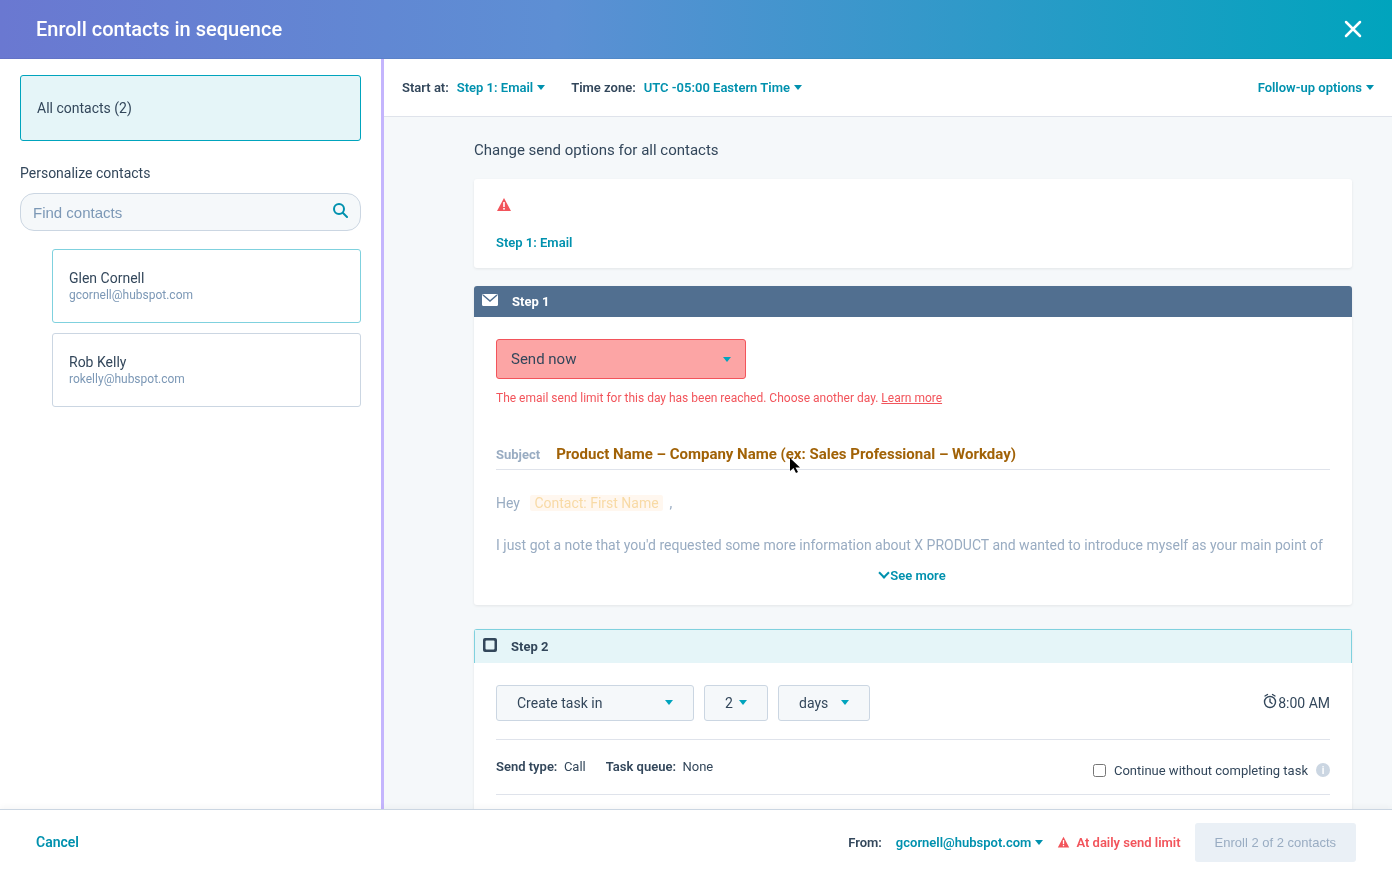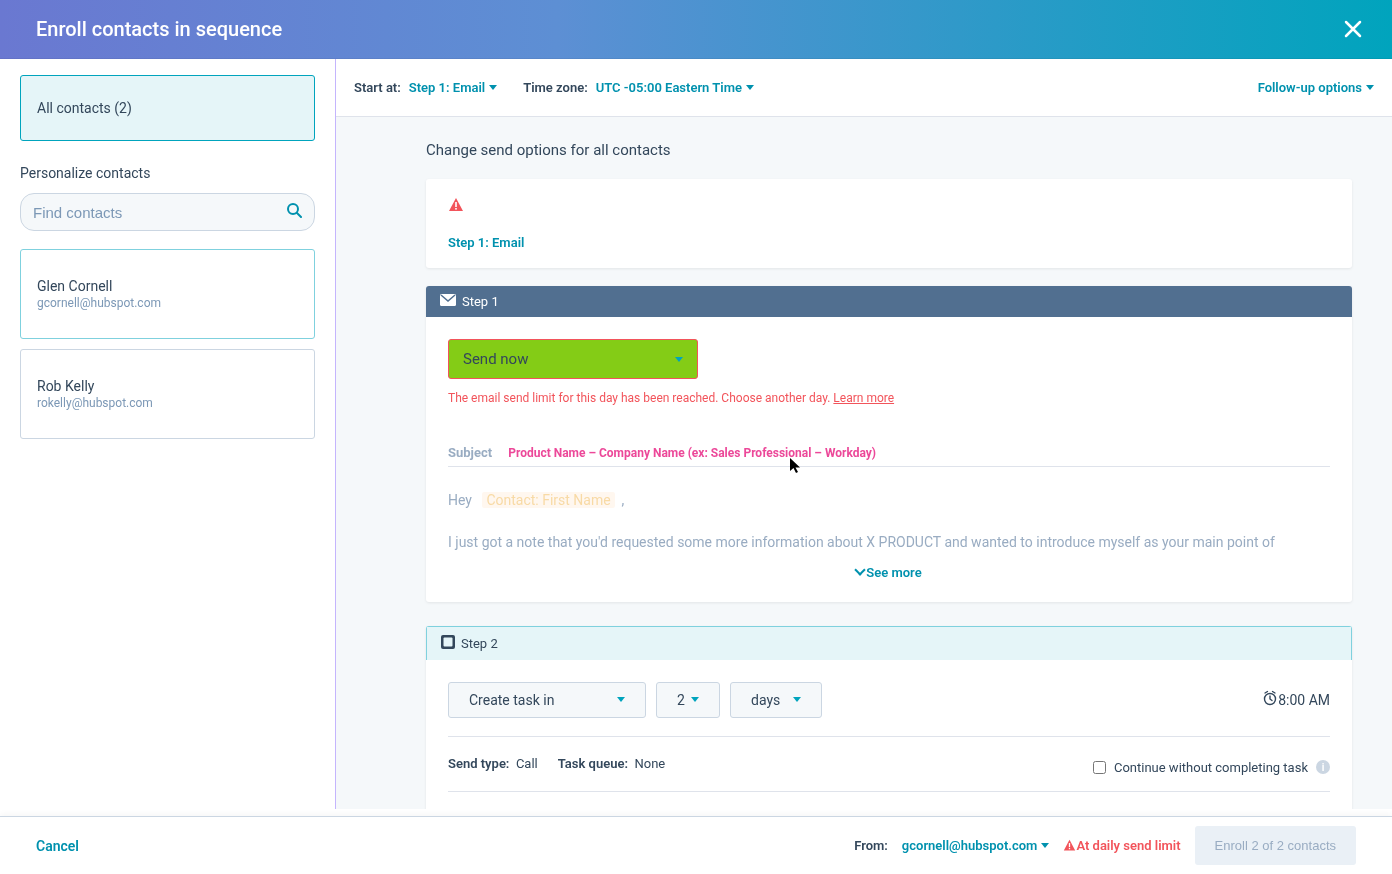--- a/index.html
+++ b/index.html
@@ -35,22 +35,22 @@
     height: 30px;
     display: flex;
     align-items: center;
     justify-content: center;
   }
   .main {
     display: flex;
     height: calc(874px - 59px - 65px);
   }
   .sidebar {
-    width: 336px;
-    border-right: 1px solid #c4b5fd;
+    width: 384px;
+    border-right: 3px solid #c4b5fd;
     padding: 16px 20px;
     background: #fff;
   }
   .all-contacts {
     border: 1.5px solid #00a4bd;
     background: #e5f5f8;
     border-radius: 3px;
     padding: 24px 16px;
     color: #33475b;
     font-size: 14px;
@@ -77,23 +77,24 @@
     background: transparent;
     font-size: 15px;
     color: #33475b;
     outline: none;
   }
   .search-input::placeholder { color: #7c98b6; }
   .search-icon { color: #0091ae; font-size: 16px; }
   .contact-card {
     border: 1px solid #7fd1de;
     border-radius: 3px;
-    padding: 28px 16px;
+    padding: 20px 16px;
     margin-bottom: 10px;
     cursor: pointer;
+    margin-left: 32px;
   }
   .contact-card.gray { border-color: #cbd6e2; }
   .contact-name { font-size: 14px; color: #33475b; margin-bottom: 2px; }
   .contact-email { font-size: 12px; color: #7c98b6; }
   .content {
     flex: 1;
     background: #f5f8fa;
     overflow-y: auto;
     position: relative;
   }
@@ -125,38 +126,38 @@
   .step-card {
     background: #fff;
     border-radius: 3px;
     box-shadow: 0 1px 3px rgba(0,0,0,0.08);
     margin-bottom: 24px;
     overflow: hidden;
   }
   .step-head {
     background: #516f90;
     color: #fff;
-    padding: 8px 14px;
-    display: flex;
-    align-items: center;
-    gap: 6px;
+    padding: 8px 8px;
+    display: flex;
+    align-items: center;
+    gap: 14px;
     font-size: 13px;
-    font-weight: 400;
+    font-weight: 700;
   }
   .step-head.light {
     background: #e5f5f8;
     color: #33475b;
     border-top: 1px solid #7fd1de;
     border-left: 1px solid #7fd1de;
     border-right: 1px solid #7fd1de;
   }
   .step-body { padding: 22px; }
   .select-err {
     border: 1.5px solid #f2545b;
-    background: #84cc16;
+    background: #fca5a5;
     border-radius: 3px;
     padding: 10px 14px;
     width: 250px;
     display: flex;
     justify-content: space-between;
     align-items: center;
     cursor: pointer;
     font-size: 15px;
     color: #33475b;
   }
@@ -165,21 +166,21 @@
   .subject-row {
     display: flex;
     gap: 16px;
     align-items: baseline;
     padding: 16px 0 6px;
     border-bottom: 1px solid #dfe3eb;
     margin-top: 24px;
     font-weight: bold;
   }
   .subject-label { color: #99acc2; font-size: 13px; }
-  .subject-text { color: #ec4899; font-size: 12px; }
+  .subject-text { color: #a16207; font-size: 15px; }
   .body-preview { padding-top: 22px; color: #99acc2; font-size: 14px; line-height: 1.7; }
   .token { color: #f5c26b; background: #fff3e6; border-radius: 2px; padding: 0 4px; opacity: 0.6; }
   .see-more { text-align: center; color: #0091ae; font-weight: 600; font-size: 13px; margin-top: 10px; cursor: pointer; display:flex; align-items:center; justify-content:center; gap:2px; }
   .select-norm {
     border: 1px solid #cbd6e2;
     background: #f5f8fa;
     border-radius: 3px;
     padding: 9px 20px;
     display: flex;
     justify-content: space-between;
@@ -192,34 +193,34 @@
   .time-display { display: flex; align-items: center; gap: 0; font-size: 14px; color: #33475b; margin-left: auto; }
   .task-meta { display: flex; gap: 20px; font-size: 13px; padding: 16px 0; border-top: 1px solid #dfe3eb; margin-top: 18px; align-items: center; }
   .task-meta .label { font-weight: 600; }
   .continue-box { margin-left: auto; display: flex; align-items: center; gap: 8px; font-size: 13px; color: #33475b; margin-top: 7px; }
   .task-title-row { color: #99acc2; font-size: 13px; border-top: 1px solid #dfe3eb; padding-top: 16px; }
   .footer {
     position: absolute;
     bottom: 0;
     left: 0;
     right: 0;
-    height: 58px;
+    height: 65px;
     background: #fff;
     border-top: 1px solid #cbd6e2;
     display: flex;
     align-items: center;
     padding: 16px 36px;
     box-shadow: 0 -2px 6px rgba(0,0,0,0.04);
     z-index: 10;
   }
   .cancel-link { color: #0091ae; font-weight: 600; cursor: pointer; font-size: 14px; }
   .footer-right { margin-left: auto; display: flex; align-items: center; gap: 14px; font-size: 13px; }
   .from-label { font-weight: 600; }
   .from-email { color: #0091ae; font-weight: 600; cursor: pointer; display:inline-flex; align-items:center; gap:4px; }
-  .limit-warn { color: #f2545b; font-weight: 600; display: flex; align-items: center; }
+  .limit-warn { color: #f2545b; font-weight: 600; display: flex; align-items: center; gap: 6px; }
   .enroll-btn {
     background: #eaf0f6;
     color: #99acc2;
     border: none;
     border-radius: 3px;
     padding: 12px 20px;
     font-size: 13px;
     font-weight: 500;
     cursor: not-allowed;
   }

